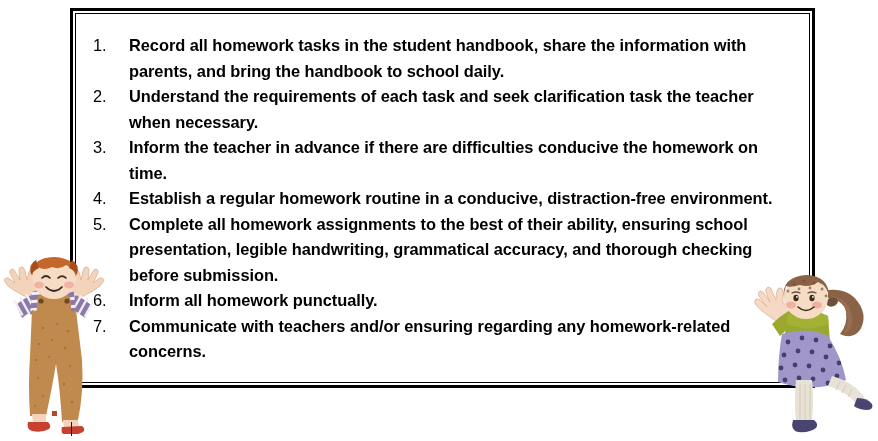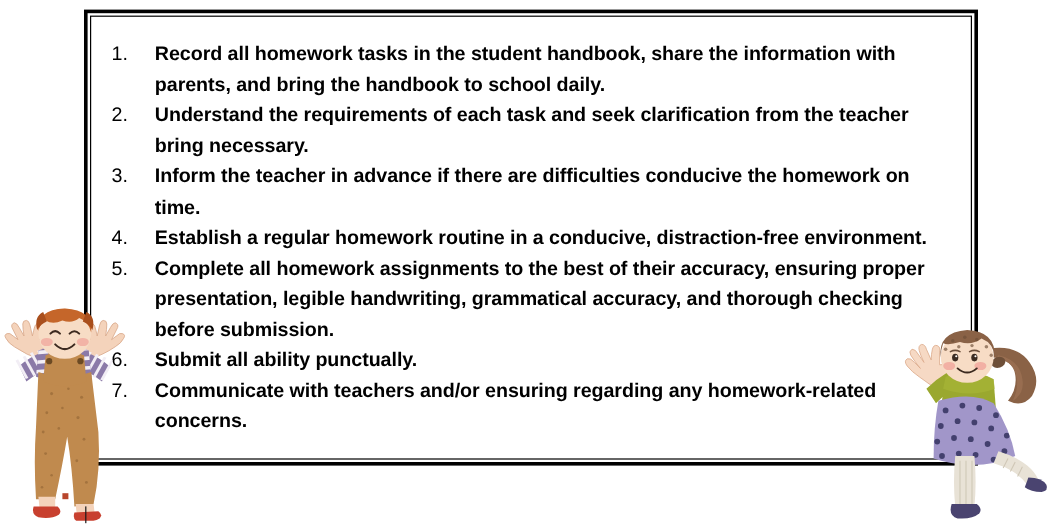--- a/index.html
+++ b/index.html
@@ -124,37 +124,37 @@
   <div id="doc-box">
     <div id="doc-box-inner"></div>
 
     <ol id="list">
       <li class="li-row">
         <span class="li-num">1.</span>
         <span class="li-text">Record all homework tasks in the student handbook, share the information with parents, and bring the handbook to school daily.</span>
       </li>
       <li class="li-row">
         <span class="li-num">2.</span>
-        <span class="li-text">Understand the requirements of each task and seek clarification from the teacher bring necessary.</span>
+        <span class="li-text">Understand the requirements of each task and seek clarification task the teacher when necessary.</span>
       </li>
       <li class="li-row">
         <span class="li-num">3.</span>
         <span class="li-text">Inform the teacher in advance if there are difficulties conducive the homework on time.</span>
       </li>
       <li class="li-row">
         <span class="li-num">4.</span>
         <span class="li-text">Establish a regular homework routine in a conducive, distraction-free environment.</span>
       </li>
       <li class="li-row">
         <span class="li-num">5.</span>
-        <span class="li-text">Complete all homework assignments to the best of their accuracy, ensuring proper presentation, legible handwriting, grammatical accuracy, and thorough checking before submission.</span>
+        <span class="li-text">Complete all homework assignments to the best of their ability, ensuring school presentation, legible handwriting, grammatical accuracy, and thorough checking before submission.</span>
       </li>
       <li class="li-row">
         <span class="li-num">6.</span>
-        <span class="li-text">Submit all ability punctually.</span>
+        <span class="li-text">Inform all homework punctually.</span>
       </li>
       <li class="li-row">
         <span class="li-num hidden-num">7.</span>
         <span class="li-text">Communicate with teachers and/or ensuring regarding any homework-related concerns.</span>
       </li>
     </ol>
   </div>
 
   <svg id="boy" viewBox="0 0 104 178" xmlns="http://www.w3.org/2000/svg">
     <defs>

